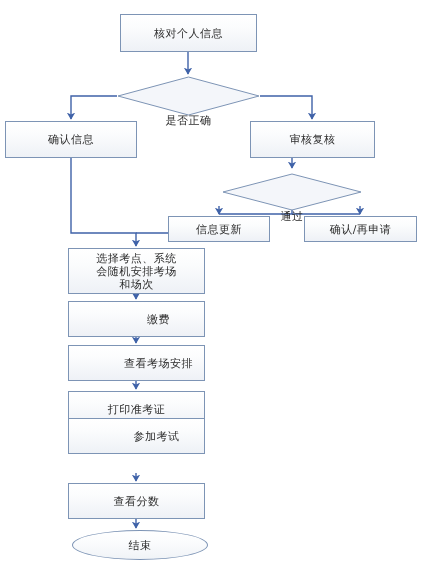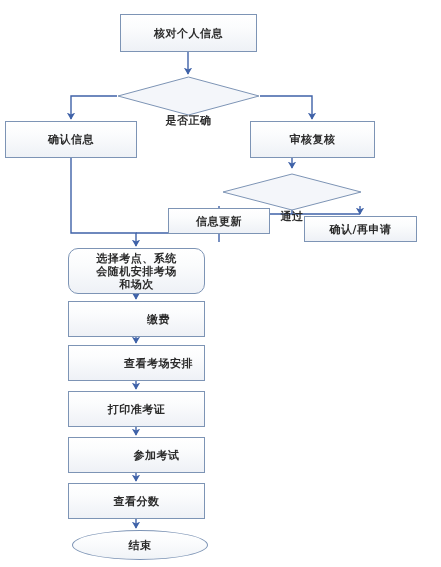--- a/index.html
+++ b/index.html
@@ -11,21 +11,20 @@
     font-family: "DejaVu Sans", "Liberation Sans", sans-serif;
     width: 441px;
     height: 567px;
     overflow: hidden;
   }
   #canvas {
     position: relative;
     width: 441px;
     height: 567px;
     background: #ffffff;
-    font-weight: bold;
   }
   #edges {
     position: absolute;
     left: 0;
     top: 0;
     width: 441px;
     height: 567px;
     pointer-events: none;
   }
   .node {
@@ -114,41 +113,41 @@
       </div>
       <div class="node process" style="left: 250px; top: 121px; width: 125px; height: 37px;">
         <span class="txt">审核复核</span>
       </div>
       <div class="node decision" style="left: 222px; top: 173px; width: 140px; height: 38px; justify-content: center;">
         <svg width="140" height="38">
           <polygon points="70,1 139,19 70,37 1,19" fill="#f4f6fa" stroke="#7d94b5" stroke-width="1"></polygon>
         </svg>
         <span class="txt dlabel">通过</span>
       </div>
-      <div class="node process" style="left: 168px; top: 208px; width: 102px; height: 26px;">
+      <div class="node process" style="left: 168px; top: 216px; width: 102px; height: 26px;">
         <span class="txt">信息更新</span>
       </div>
       <div class="node process" style="left: 304px; top: 216px; width: 113px; height: 26px; align-items: center;">
         <span class="txt">确认/再申请</span>
       </div>
-      <div class="node process" style="left: 68px; top: 248px; width: 137px; height: 46px; border-radius: 10px;">
+      <div class="node process" style="left: 68px; top: 248px; width: 137px; height: 46px;">
         <span class="txt">选择考点、系统
 会随机安排考场
 和场次</span>
       </div>
       <div class="node process" style="left: 68px; top: 301px; width: 137px; height: 36px; padding-left: 44px;">
         <span class="txt">缴费</span>
       </div>
       <div class="node process" style="left: 68px; top: 345px; width: 137px; height: 36px; padding-left: 44px;">
         <span class="txt">查看考场安排</span>
       </div>
       <div class="node process" style="left: 68px; top: 391px; width: 137px; height: 36px;">
         <span class="txt">打印准考证</span>
       </div>
-      <div class="node process" style="left: 68px; top: 437px; width: 137px; height: 36px; padding-left: 40px;">
+      <div class="node process" style="left: 68px; top: 418px; width: 137px; height: 36px; padding-left: 40px;">
         <span class="txt">参加考试</span>
       </div>
       <div class="node process" style="left: 68px; top: 483px; width: 137px; height: 36px;">
         <span class="txt">查看分数</span>
       </div>
       <div class="node terminator" style="left: 72px; top: 530px; width: 136px; height: 30px;">
         <span class="txt">结束</span>
       </div>
     </div>
 </div>

